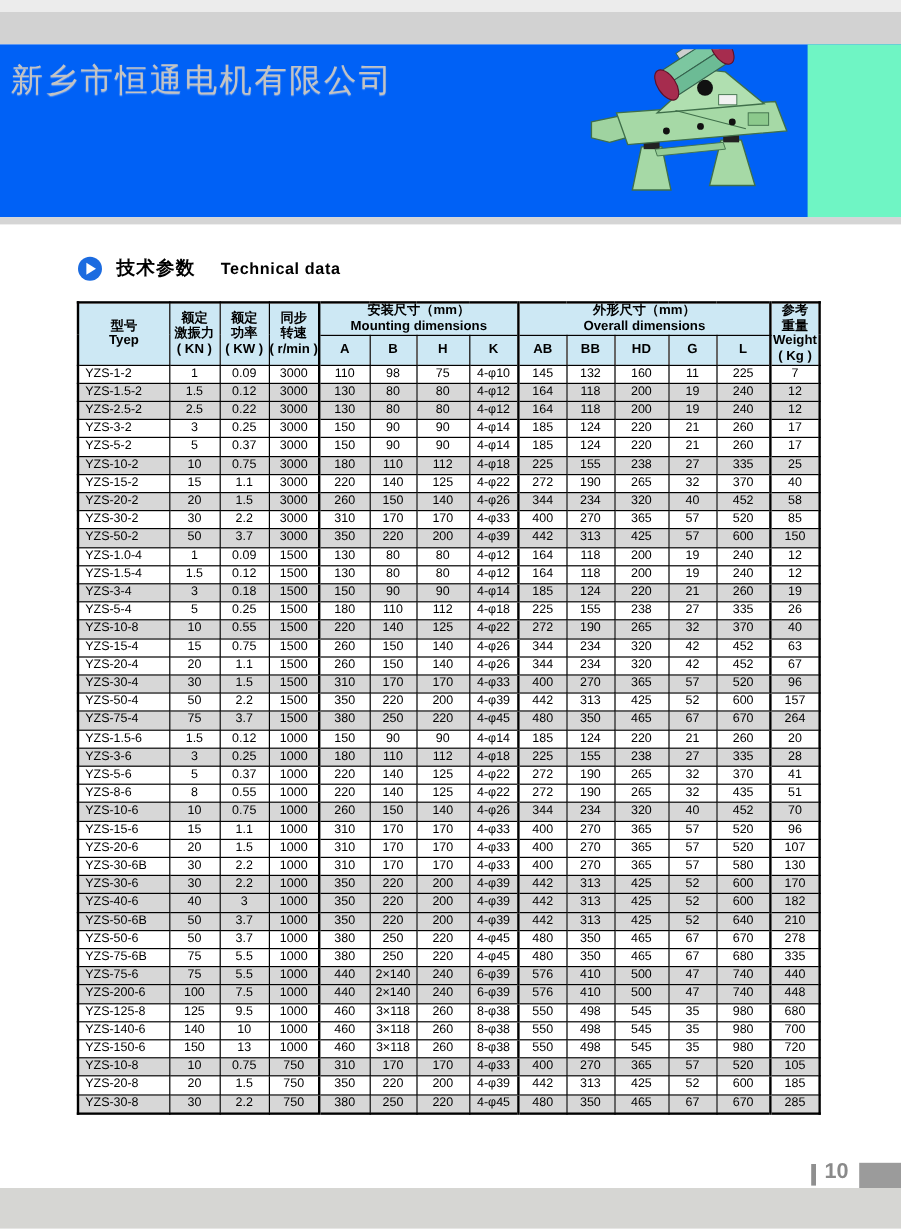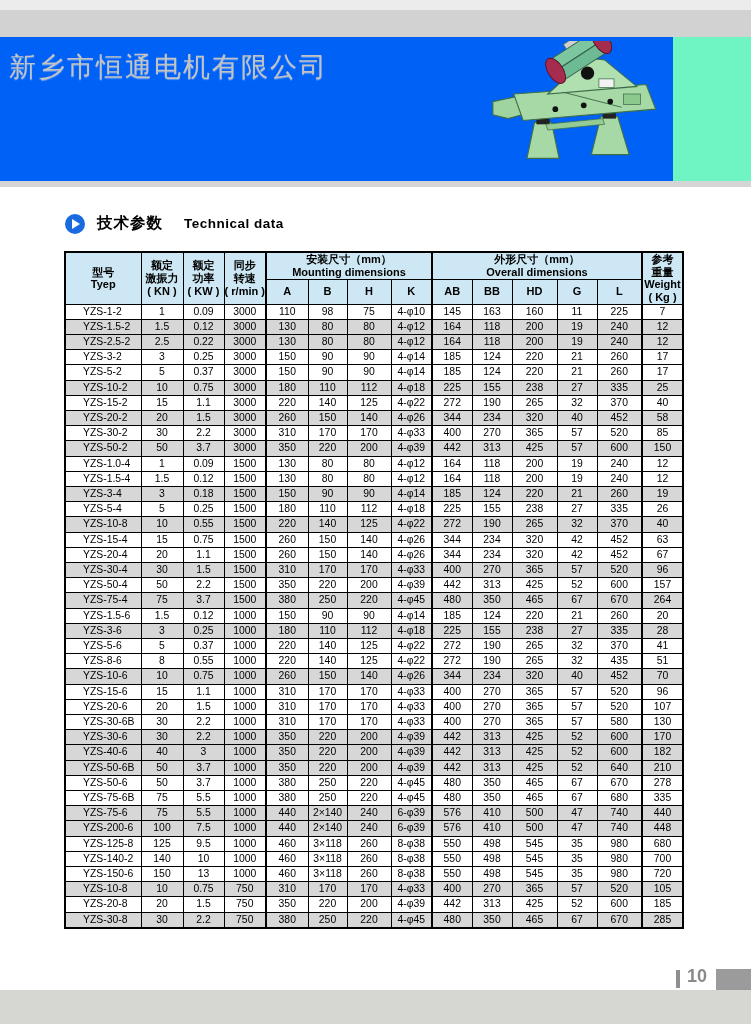--- a/index.html
+++ b/index.html
@@ -60,21 +60,21 @@
     background:#cde8f4;font-weight:bold;font-size:10.5px;line-height:1.15;
   }
   table.tech thead tr.h1 th{height:23px;}
   table.tech thead tr.h2 th{height:23px;font-size:11px;}
   table.tech thead th .zh{font-size:11px;}
   table.tech thead th .en{font-size:11px;}
   table.tech tbody td{
     height:14.2px;font-size:10.4px;line-height:14.2px;background:#ffffff;
   }
   table.tech tbody tr.shaded td{background:#d7d7d7;}
-  table.tech tbody td:first-child{text-align:left;padding-left:17px;}
+  table.tech tbody td:first-child{text-align:left;padding-left:5px;}
   table.tech tbody td:nth-child(5),
   table.tech tbody td:nth-child(9),
   table.tech tbody td:nth-child(14),
   table.tech th.thick{border-left-width:2px;}
   
   .page-bar{position:absolute;left:676px;top:970px;width:4px;height:18px;background:#8f8f8f;}
   .page-num{
     position:absolute;left:687px;top:966px;font-size:18px;font-weight:bold;color:#8a8a8a;
   }
   .footer-block{position:absolute;left:716px;top:969px;width:35px;height:21px;background:#9b9b9b;}
@@ -199,21 +199,21 @@
       <tr>
         <td>YZS-1-2</td>
         <td>1</td>
         <td>0.09</td>
         <td>3000</td>
         <td>110</td>
         <td>98</td>
         <td>75</td>
         <td>4-φ10</td>
         <td>145</td>
-        <td>163</td>
+        <td>132</td>
         <td>160</td>
         <td>11</td>
         <td>225</td>
         <td>7</td>
       </tr>
       <tr class="shaded">
         <td>YZS-1.5-2</td>
         <td>1.5</td>
         <td>0.12</td>
         <td>3000</td>
@@ -766,21 +766,21 @@
         <td>260</td>
         <td>8-φ38</td>
         <td>550</td>
         <td>498</td>
         <td>545</td>
         <td>35</td>
         <td>980</td>
         <td>680</td>
       </tr>
       <tr>
-        <td>YZS-140-2</td>
+        <td>YZS-140-6</td>
         <td>140</td>
         <td>10</td>
         <td>1000</td>
         <td>460</td>
         <td>3×118</td>
         <td>260</td>
         <td>8-φ38</td>
         <td>550</td>
         <td>498</td>
         <td>545</td>

